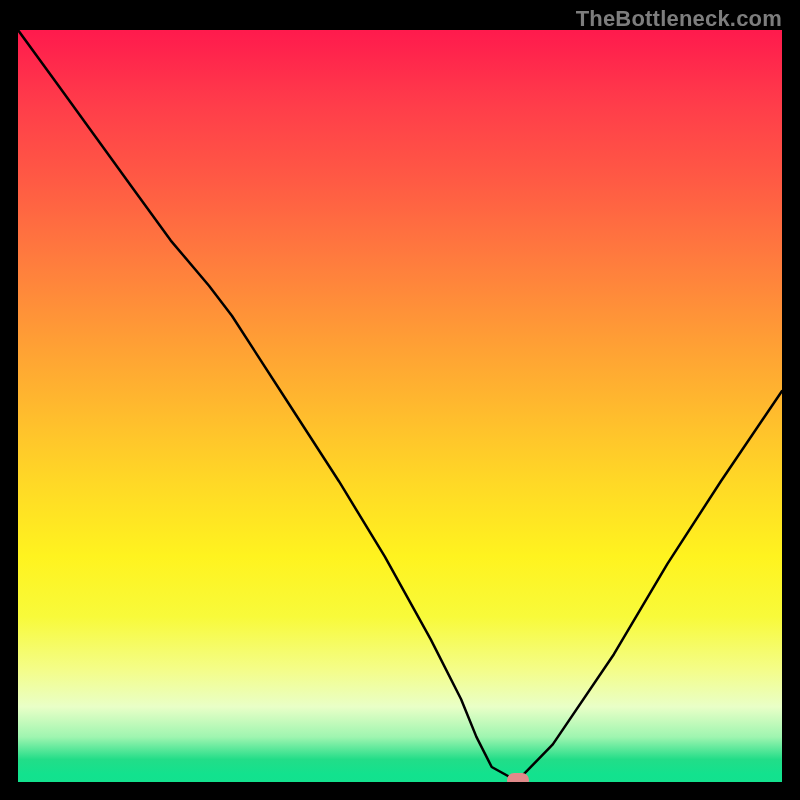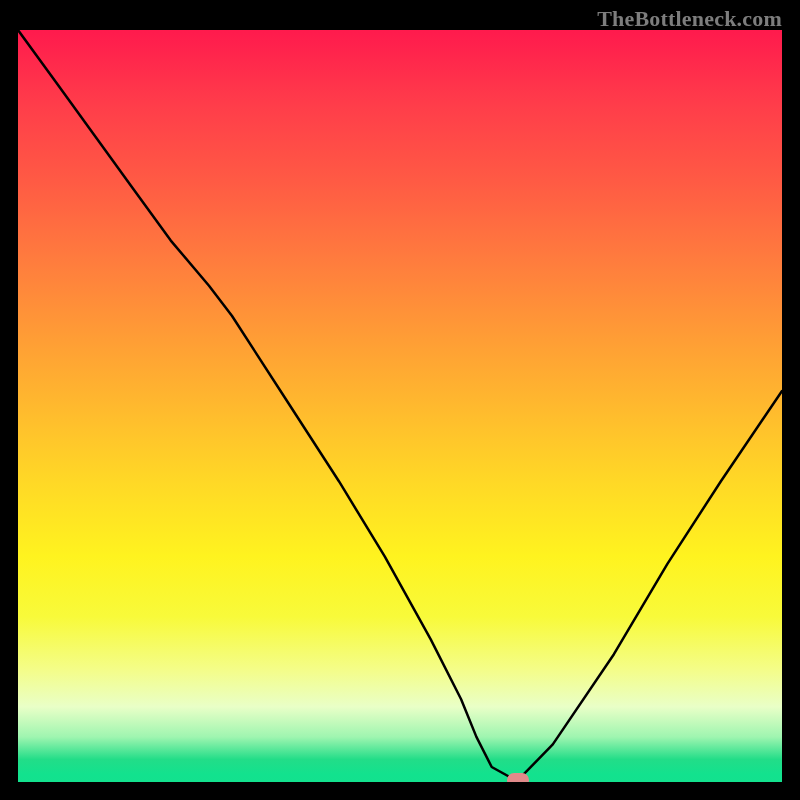--- a/index.html
+++ b/index.html
@@ -46,21 +46,20 @@
     );
   }
   .watermark {
     position: absolute;
     top: 6px;
     right: 18px;
     font-size: 22px;
     font-weight: 600;
     color: #7d7d7d;
     letter-spacing: 0.2px;
-    font-family: Liberation Serif, serif;
   }
   svg.curve {
     position: absolute;
     left: 0;
     top: 0;
     width: 764px;
     height: 752px;
   }
   .marker {
     position: absolute;

